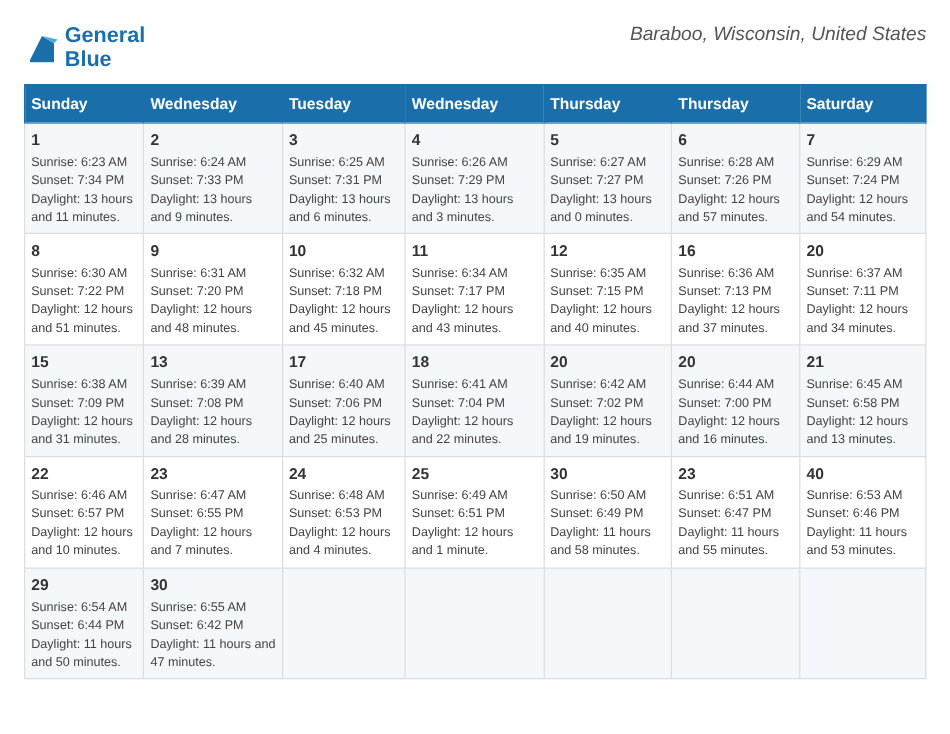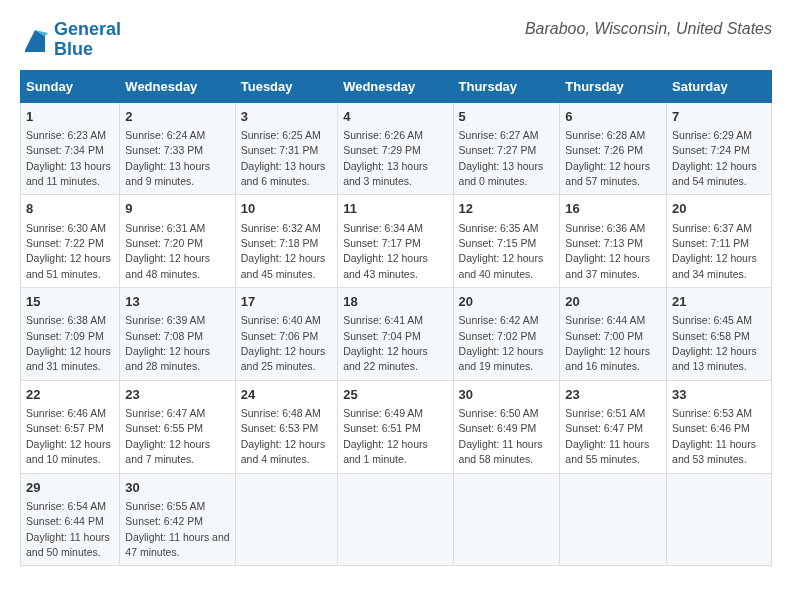--- a/index.html
+++ b/index.html
@@ -234,21 +234,21 @@
       </td>
         <td>
         <span class="day-num">30</span>
         <span class="day-info">Sunrise: 6:50 AM<br>Sunset: 6:49 PM<br>Daylight: 11 hours and 58 minutes.</span>
       </td>
         <td>
         <span class="day-num">23</span>
         <span class="day-info">Sunrise: 6:51 AM<br>Sunset: 6:47 PM<br>Daylight: 11 hours and 55 minutes.</span>
       </td>
         <td>
-        <span class="day-num">33</span>
+        <span class="day-num">40</span>
         <span class="day-info">Sunrise: 6:53 AM<br>Sunset: 6:46 PM<br>Daylight: 11 hours and 53 minutes.</span>
       </td>
       </tr>
       <tr>
         <td>
         <span class="day-num">29</span>
         <span class="day-info">Sunrise: 6:54 AM<br>Sunset: 6:44 PM<br>Daylight: 11 hours and 50 minutes.</span>
       </td>
         <td>
         <span class="day-num">30</span>

